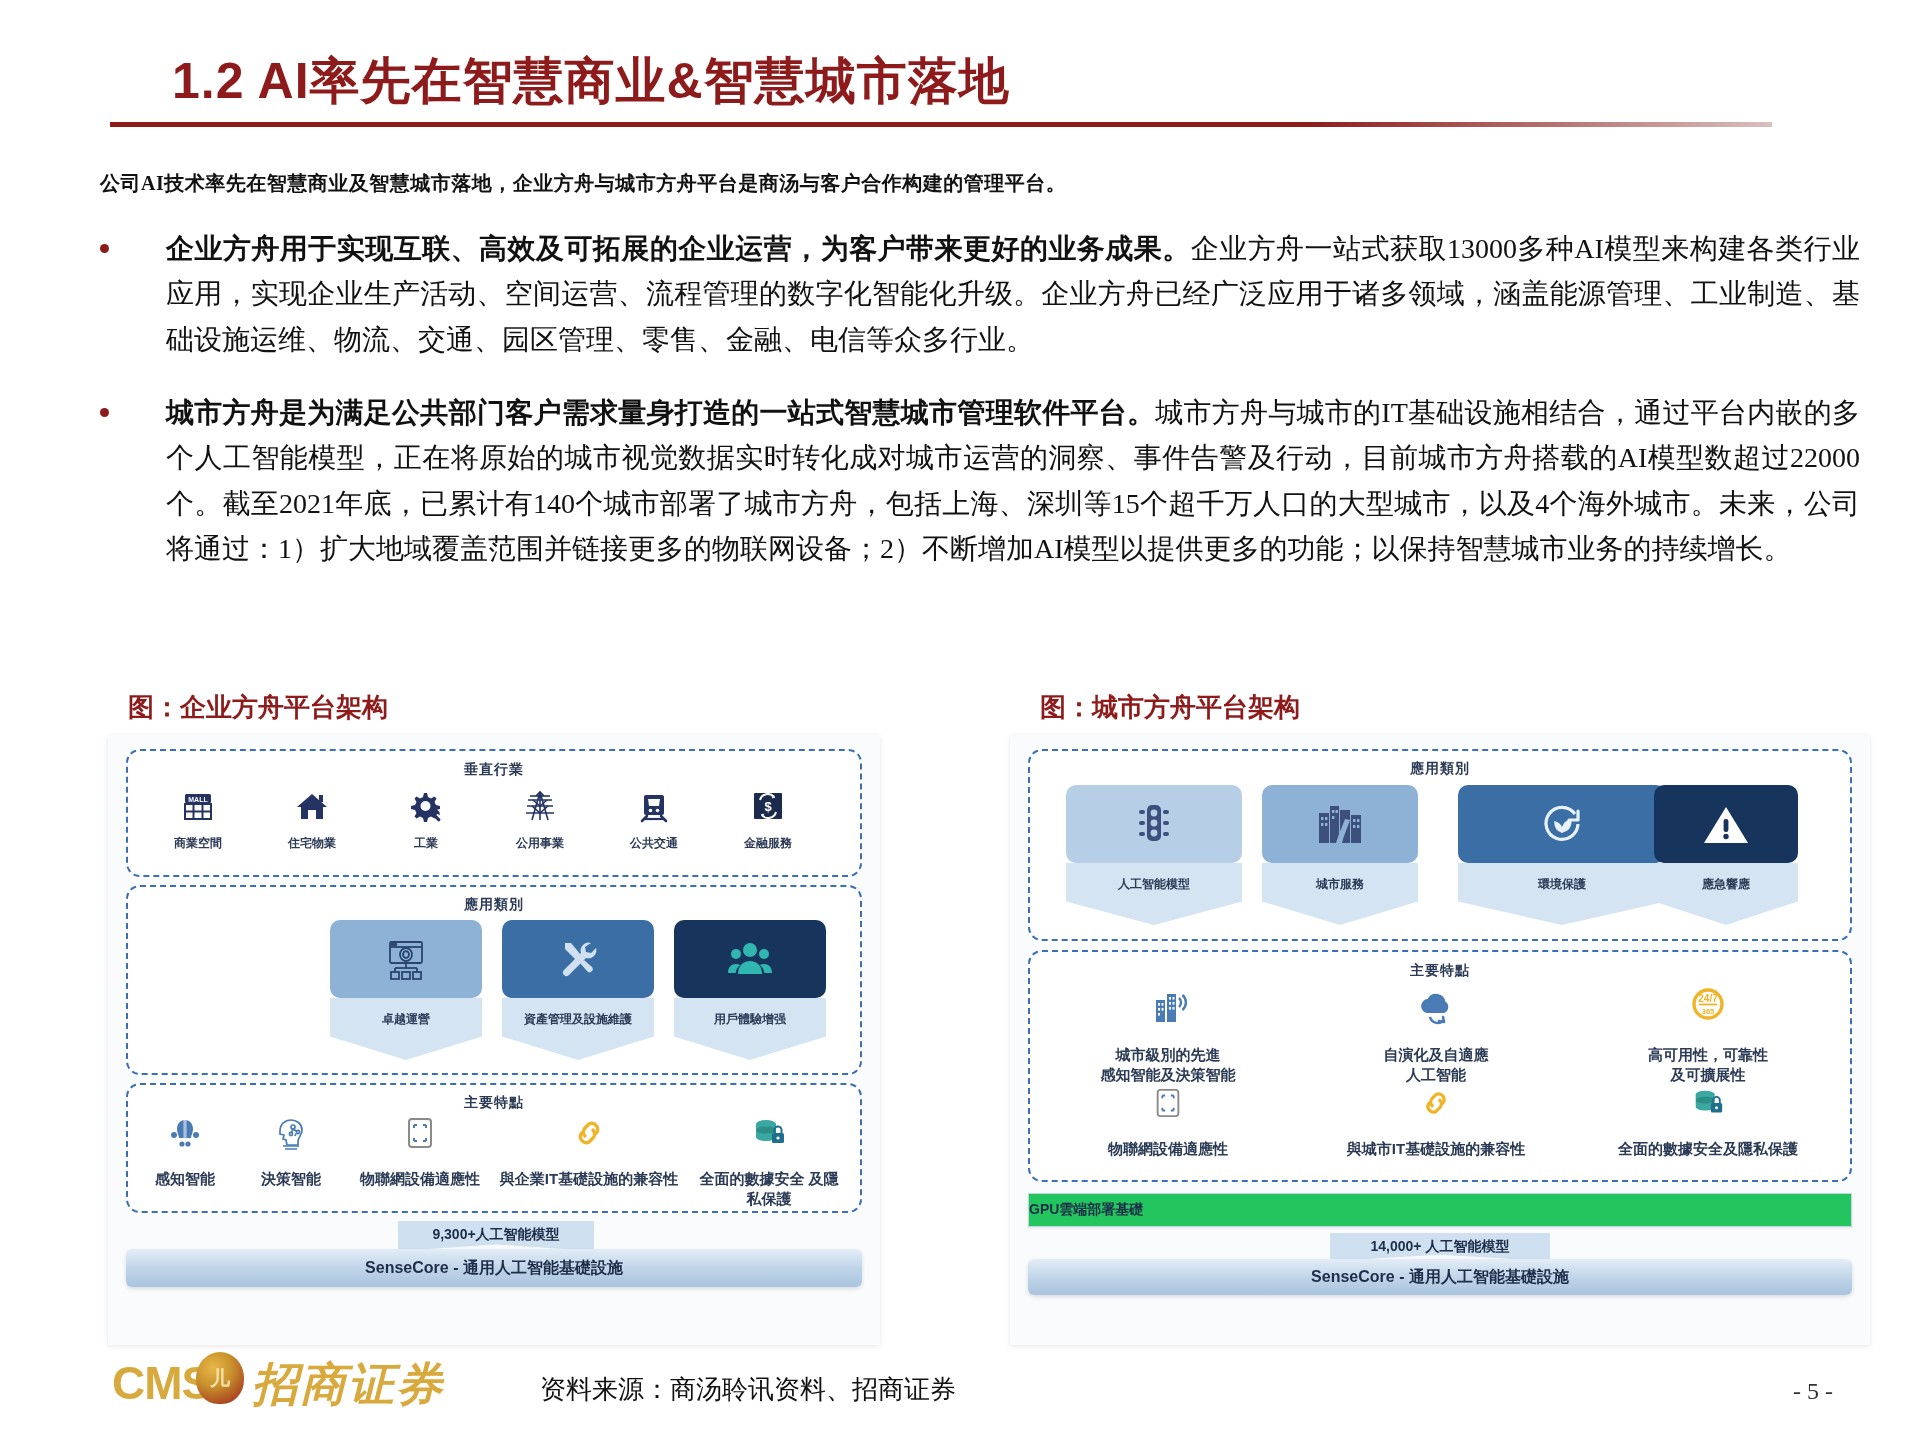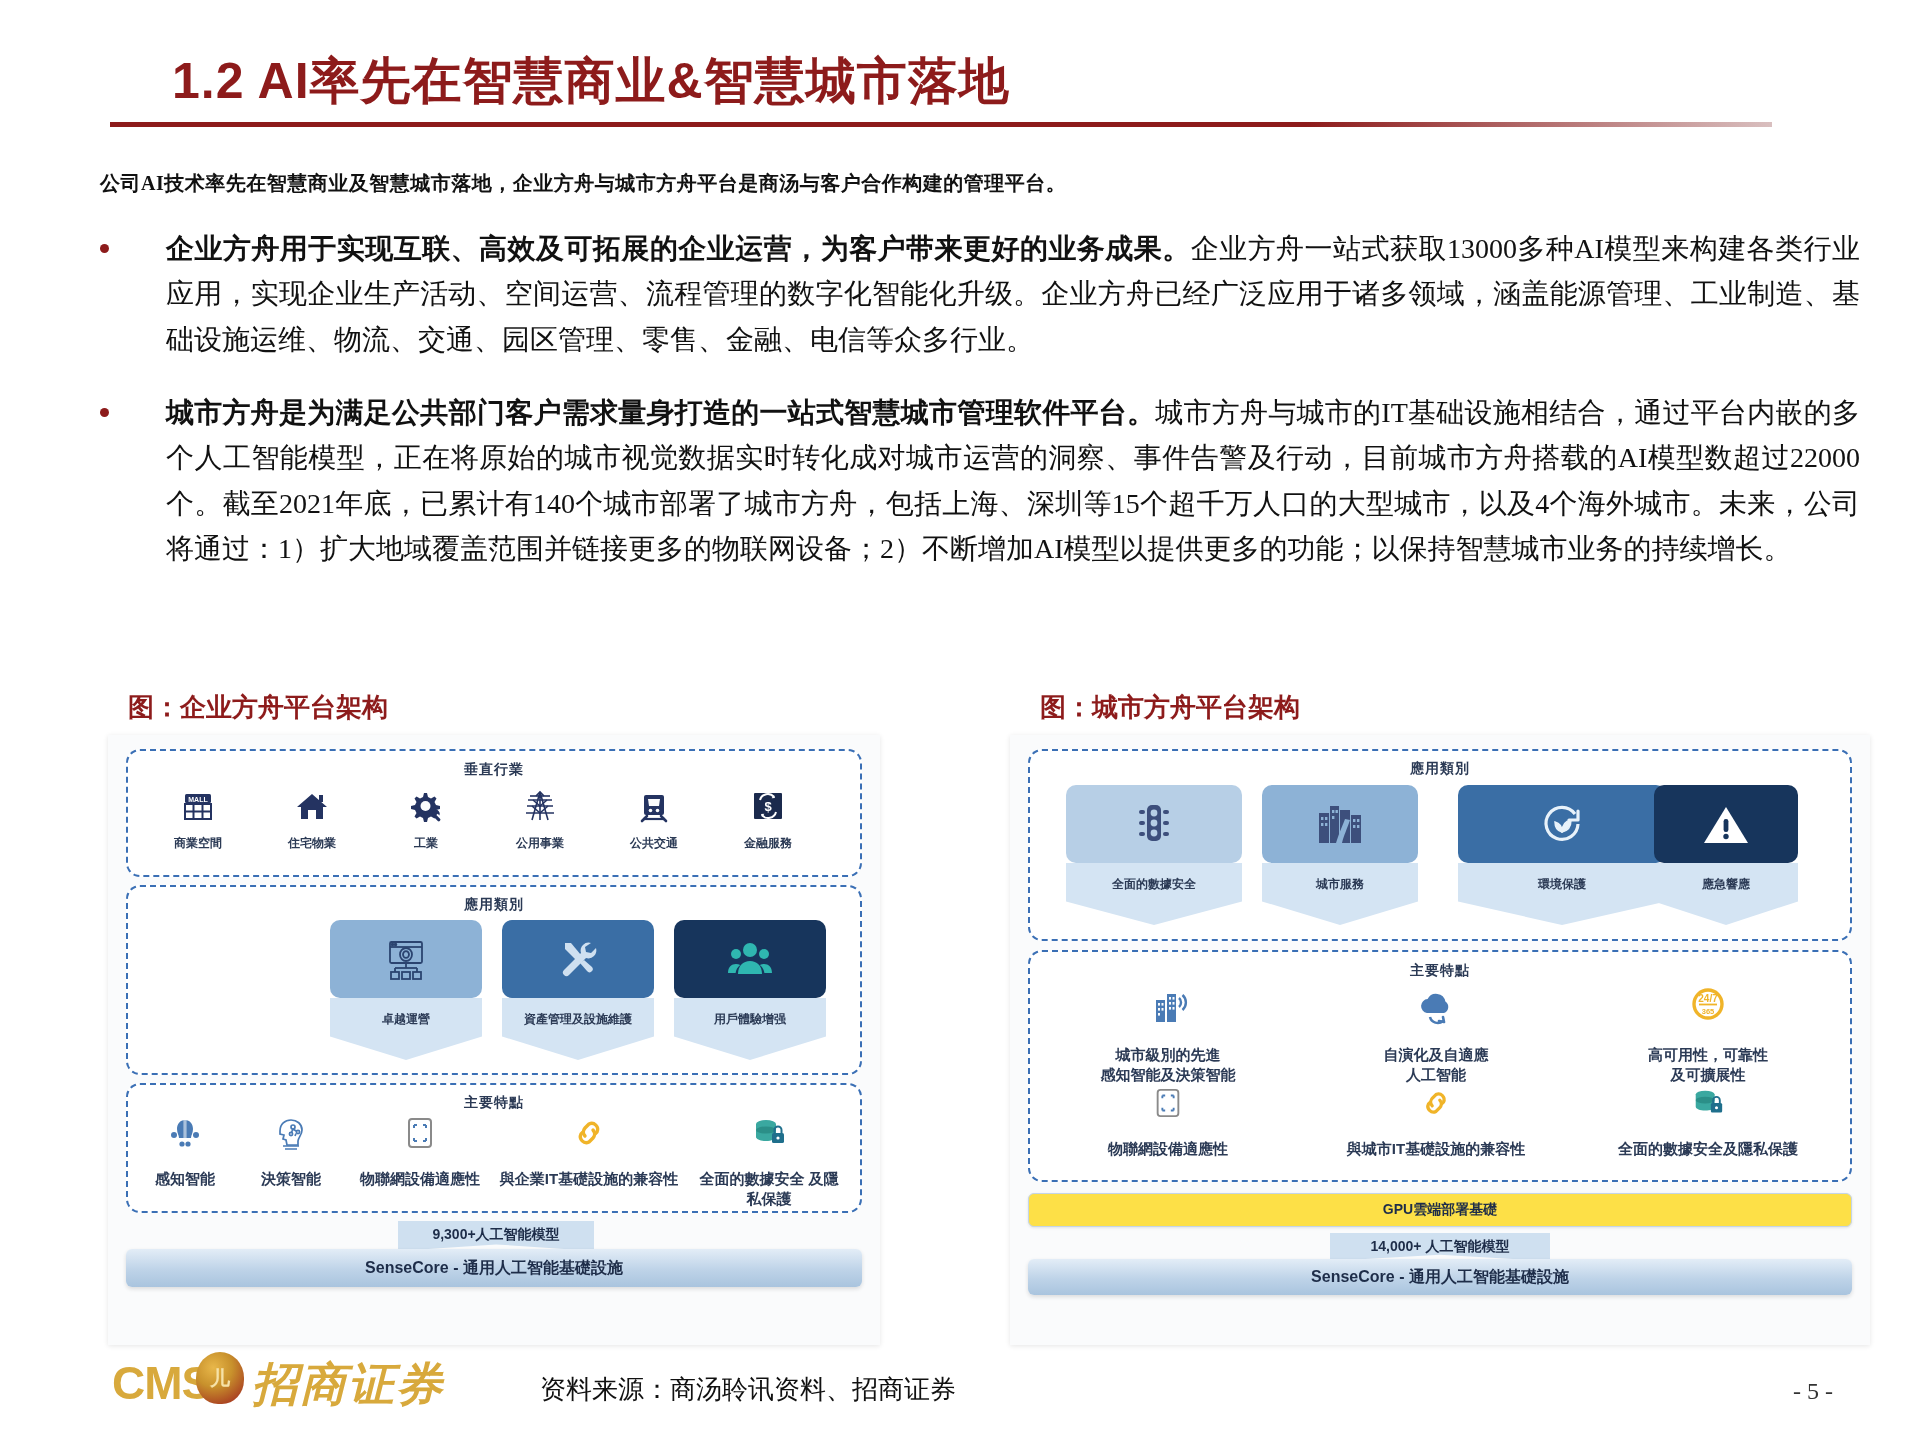--- a/index.html
+++ b/index.html
@@ -177,24 +177,24 @@
     background: linear-gradient(to bottom, #e3edf7 0%, #bed3e8 55%, #a9c4de 100%);
     display: flex; align-items: center; justify-content: center;
     box-shadow: 0 2px 4px rgba(0,0,0,.13);
   }
   .core-bar span {
     font-family: "Liberation Sans", sans-serif;
     font-size: 16px; font-weight: bold; color: #1e2d49;
   }
   .gpu-bar {
     position: absolute;
-    border-radius: 6px;
-    background: #fde047;
+    border-radius: 1px;
+    background: #22c55e;
     border: 1px solid #c4d5e6;
-    display: flex; align-items: center; justify-content: center;
+    display: flex; align-items: center; 
     box-shadow: 0 1px 3px rgba(0,0,0,.10);
   }
   .gpu-bar span {
     font-family: "Liberation Sans", sans-serif;
     font-size: 14px; font-weight: bold; color: #1e2d49;
   }
 
   
   .logo-cms {
     position: absolute;
@@ -497,21 +497,21 @@
           <rect x="9" y="23" width="6" height="4" rx="2"></rect>
           <rect x="33" y="23" width="6" height="4" rx="2"></rect>
           <rect x="9" y="34" width="6" height="4" rx="2"></rect>
           <rect x="33" y="34" width="6" height="4" rx="2"></rect>
           <circle cx="24" cy="15" r="3.4" fill="#b7cfe6"></circle>
           <circle cx="24" cy="25" r="3.4" fill="#b7cfe6"></circle>
           <circle cx="24" cy="35" r="3.4" fill="#b7cfe6"></circle>
         </svg>
     </div>
     <div class="pent">
-      <span>全面的數據安全</span>
+      <span>人工智能模型</span>
     </div>
   </div>
 
   <div class="app-card" style="left:252px; top:50px; width:156px;">
     <div class="tile" style="background:#8db2d6;">
       <svg width="54" height="48" viewBox="0 0 54 48" fill="#3d4f7c">
           <rect x="6" y="13" width="10" height="30"></rect>
           <rect x="17" y="6" width="9" height="37"></rect>
           <path d="M27 10 l10 0 0 33 -10 0 z"></path>
           <rect x="38" y="15" width="10" height="28"></rect>

